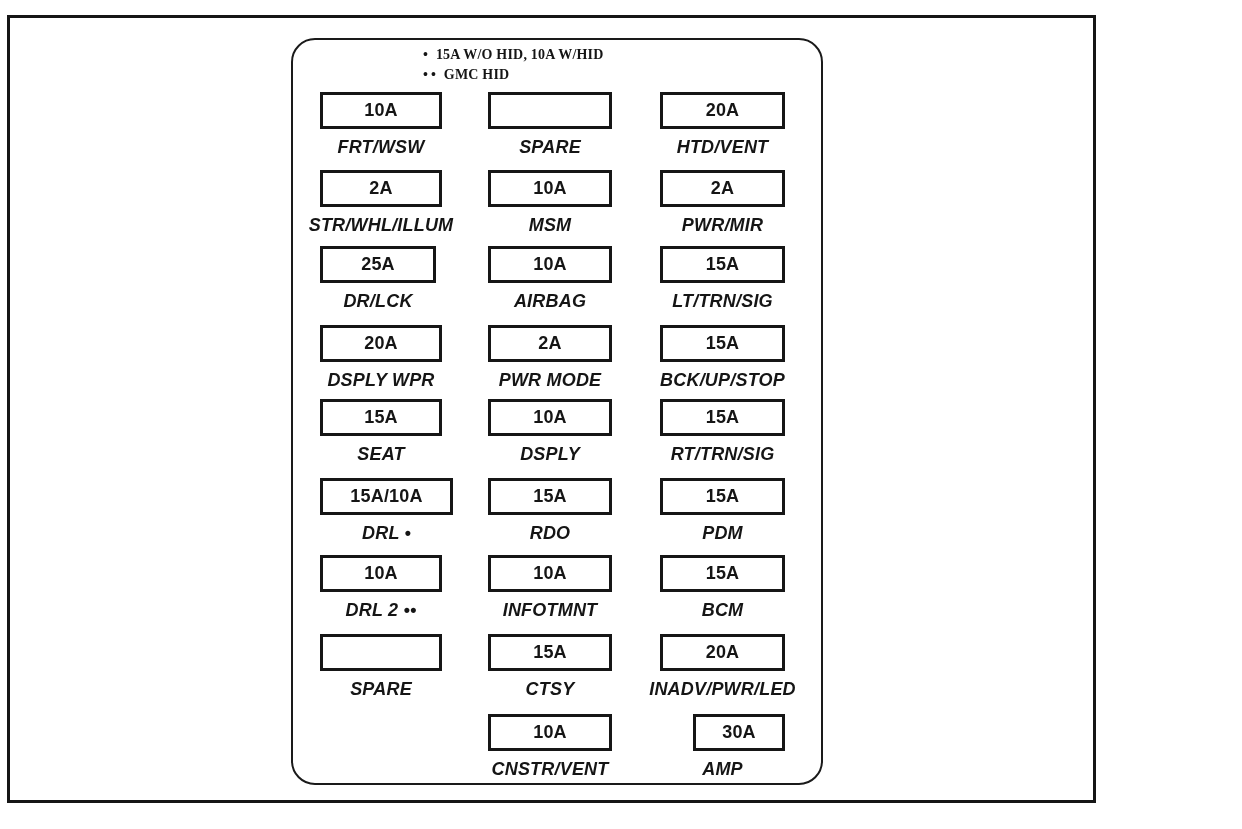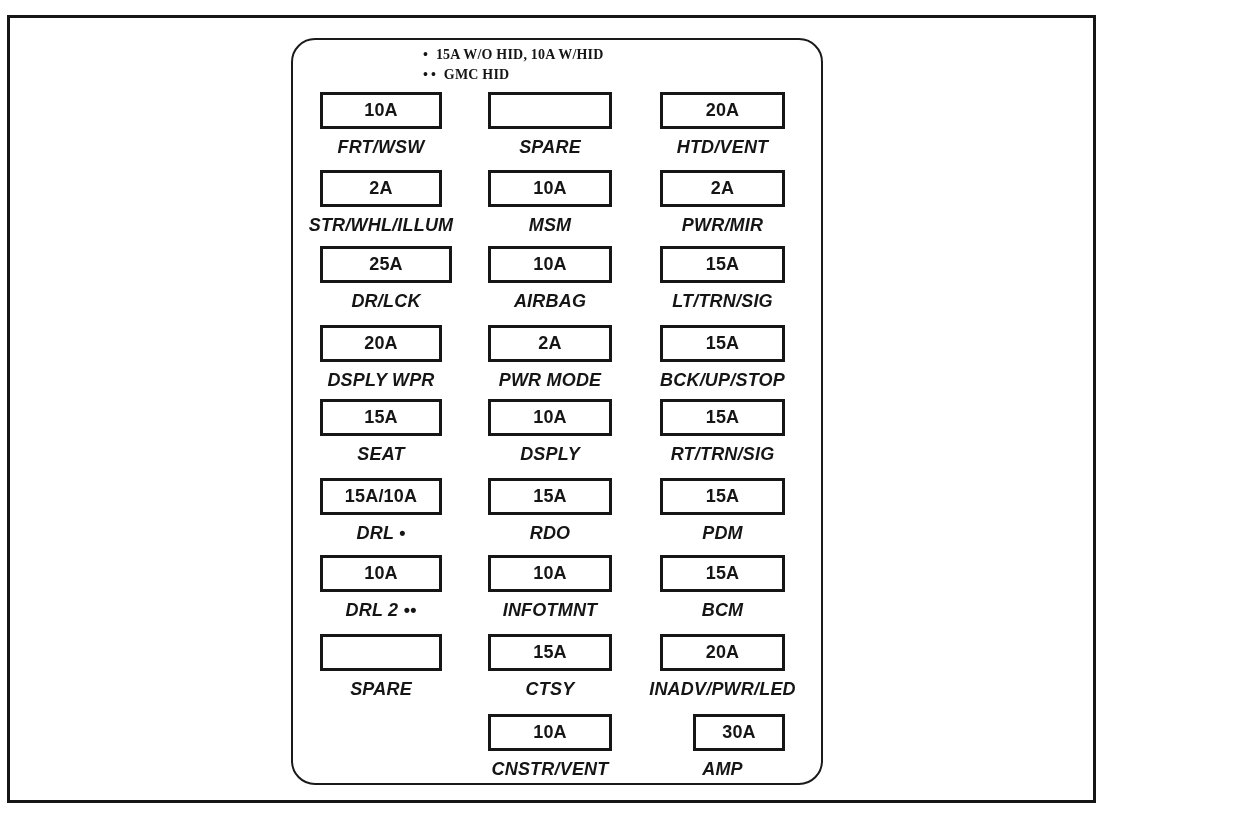--- a/index.html
+++ b/index.html
@@ -142,21 +142,21 @@
         <span class="amp">10A</span>
       </div>
       <div class="fuse-label">MSM</div>
     </div>
     <div class="fuse-cell" style="left: 660px; top: 170px; width: 125px;">
       <div class="fuse-box">
         <span class="amp">2A</span>
       </div>
       <div class="fuse-label">PWR/MIR</div>
     </div>
-    <div class="fuse-cell" style="left: 320px; top: 246px; width: 132px;">
+    <div class="fuse-cell" style="left: 320px; top: 246px; width: 116px;">
       <div class="fuse-box">
         <span class="amp">25A</span>
       </div>
       <div class="fuse-label">DR/LCK</div>
     </div>
     <div class="fuse-cell" style="left: 488px; top: 246px; width: 124px;">
       <div class="fuse-box">
         <span class="amp">10A</span>
       </div>
       <div class="fuse-label">AIRBAG</div>
@@ -196,21 +196,21 @@
         <span class="amp">10A</span>
       </div>
       <div class="fuse-label">DSPLY</div>
     </div>
     <div class="fuse-cell" style="left: 660px; top: 399px; width: 125px;">
       <div class="fuse-box">
         <span class="amp">15A</span>
       </div>
       <div class="fuse-label">RT/TRN/SIG</div>
     </div>
-    <div class="fuse-cell" style="left: 320px; top: 478px; width: 122px;">
+    <div class="fuse-cell" style="left: 320px; top: 478px; width: 133px;">
       <div class="fuse-box">
         <span class="amp">15A/10A</span>
       </div>
       <div class="fuse-label">DRL •</div>
     </div>
     <div class="fuse-cell" style="left: 488px; top: 478px; width: 124px;">
       <div class="fuse-box">
         <span class="amp">15A</span>
       </div>
       <div class="fuse-label">RDO</div>

